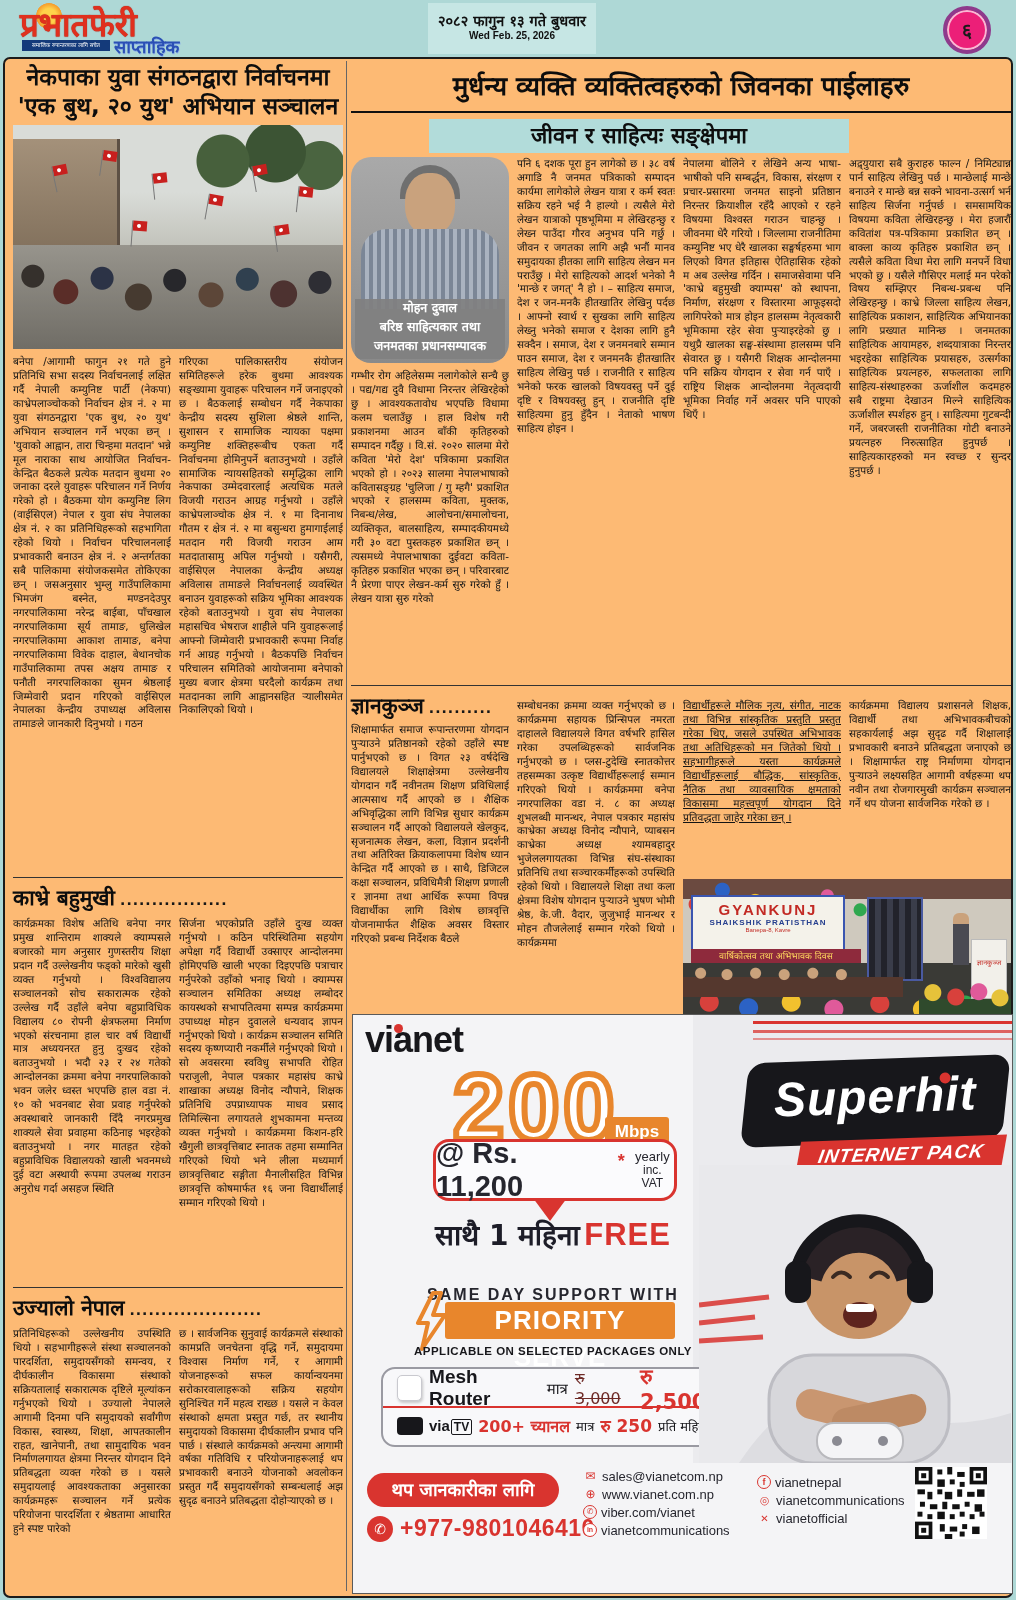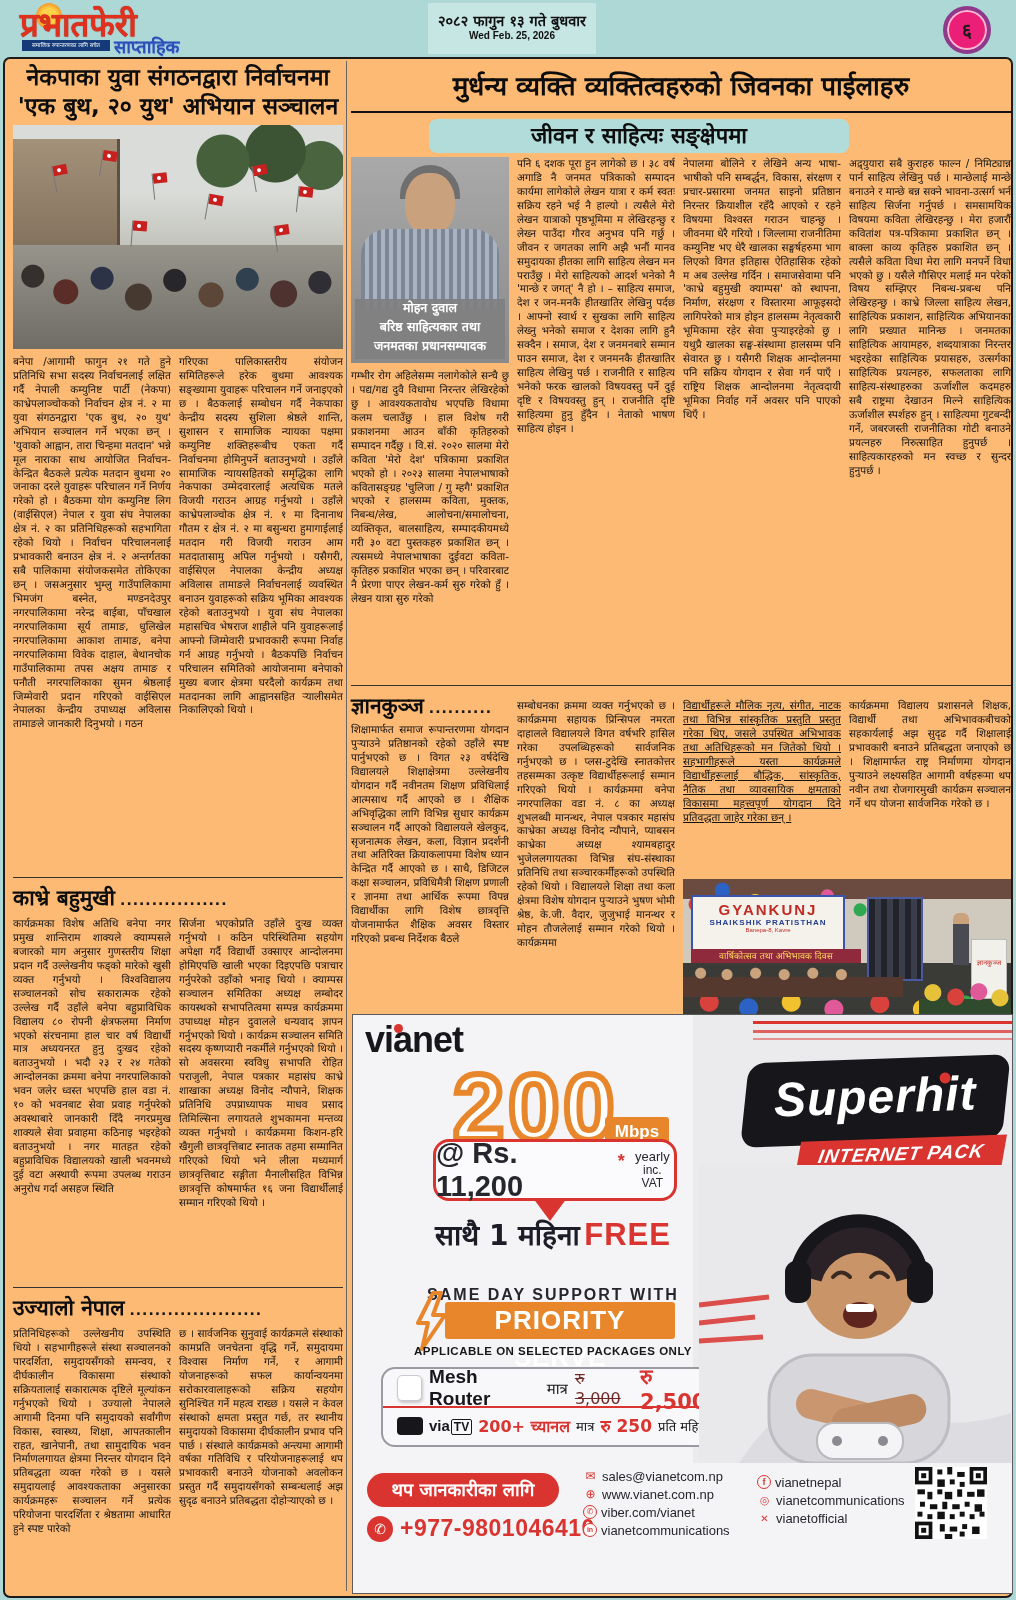--- a/index.html
+++ b/index.html
@@ -91,25 +91,25 @@
     <div class="abs" style="left:8px;top:1234px;width:330px;">
       <span class="sect">उज्यालो नेपाल</span>
       <span class="dots">.....................</span>
     </div>
     <div class="bodycol" style="left:8px;top:1268px;width:158px;height:264px;">प्रतिनिधिहरूको उल्लेखनीय उपस्थिति थियो । सहभागीहरूले संस्था सञ्चालनको पारदर्शिता, समुदायसँगको समन्वय, र दीर्घकालीन विकासमा संस्थाको सक्रियतालाई सकारात्मक दृष्टिले मूल्यांकन गर्नुभएको थियो ।  उज्यालो नेपालले आगामी दिनमा पनि समुदायको सर्वांगीण विकास, स्वास्थ्य, शिक्षा, आपतकालीन राहत, खानेपानी, तथा सामुदायिक भवन निर्माणलगायत क्षेत्रमा निरन्तर योगदान दिने प्रतिबद्धता व्यक्त गरेको छ । यसले समुदायलाई आवश्यकताका अनुसारका कार्यक्रमहरू सञ्चालन गर्ने प्रत्येक परियोजना पारदर्शिता र श्रेष्ठतामा आधारित हुने स्पष्ट पारेको</div>
     <div class="bodycol" style="left:174px;top:1268px;width:164px;height:264px;">छ ।  सार्वजनिक सुनुवाई कार्यक्रमले संस्थाको कामप्रति जनचेतना वृद्धि गर्ने, समुदायमा विश्वास निर्माण गर्ने, र आगामी योजनाहरूको सफल कार्यान्वयनमा सरोकारवालाहरूको सक्रिय सहयोग सुनिश्चित गर्ने महत्व राख्छ । यसले न केवल संस्थाको क्षमता प्रस्तुत गर्छ, तर स्थानीय समुदायको विकासमा दीर्घकालीन प्रभाव पनि पार्छ ।  संस्थाले कार्यक्रमको अन्त्यमा आगामी वर्षका गतिविधि र परियोजनाहरूलाई थप प्रभावकारी बनाउने योजनाको अवलोकन प्रस्तुत गर्दै समुदायसँगको सम्बन्धलाई अझ सुदृढ बनाउने प्रतिबद्धता दोहोऱ्याएको छ ।</div>
 
     <div class="vrule" style="left:341px;top:2px;height:1530px;"></div>
 
     <div class="abs hl" style="left:346px;top:8px;width:660px;font-size:26px;padding-bottom:8px;border-bottom:2px solid #111;">मुर्धन्य व्यक्ति व्यक्तित्वहरुको जिवनका पाईलाहरु</div>
-    <div class="abs" style="left:424px;top:60px;width:420px;height:34px;background:#b2dcda;border-radius:8px;">
+    <div class="abs" style="left:424px;top:60px;width:420px;height:34px;background:#b2dcda;">
       <div class="hl" style="font-size:22px;line-height:34px;">जीवन र साहित्यः सङ्क्षेपमा</div>
     </div>
 
-    <div class="abs" style="left:346px;top:98px;width:158px;height:206px;background:linear-gradient(#a9a9a9,#8a8a8a);overflow:hidden;">
+    <div class="abs" style="left:346px;top:98px;width:158px;height:206px;background:linear-gradient(#a9a9a9,#8a8a8a);overflow:hidden;border-radius:20px;">
       <div class="abs" style="left:49px;top:8px;width:60px;height:34px;border-radius:30px 30px 0 0;background:#6f6f6f;"></div>
       <div class="abs" style="left:54px;top:16px;width:50px;height:62px;border-radius:45%;background:#c9a27d;"></div>
       <div class="abs" style="left:10px;top:72px;width:138px;height:80px;border-radius:26px 26px 0 0;background:repeating-linear-gradient(90deg,#7b8696 0 4px,#aab3c0 4px 8px);"></div>
       <div class="abs cap" style="left:4px;top:142px;width:150px;height:60px;">
         <div>मोहन दुवाल</div>
         <div>बरिष्ठ साहित्यकार तथा</div>
         <div>जनमतका प्रधानसम्पादक</div>
       </div>
     </div>
 

